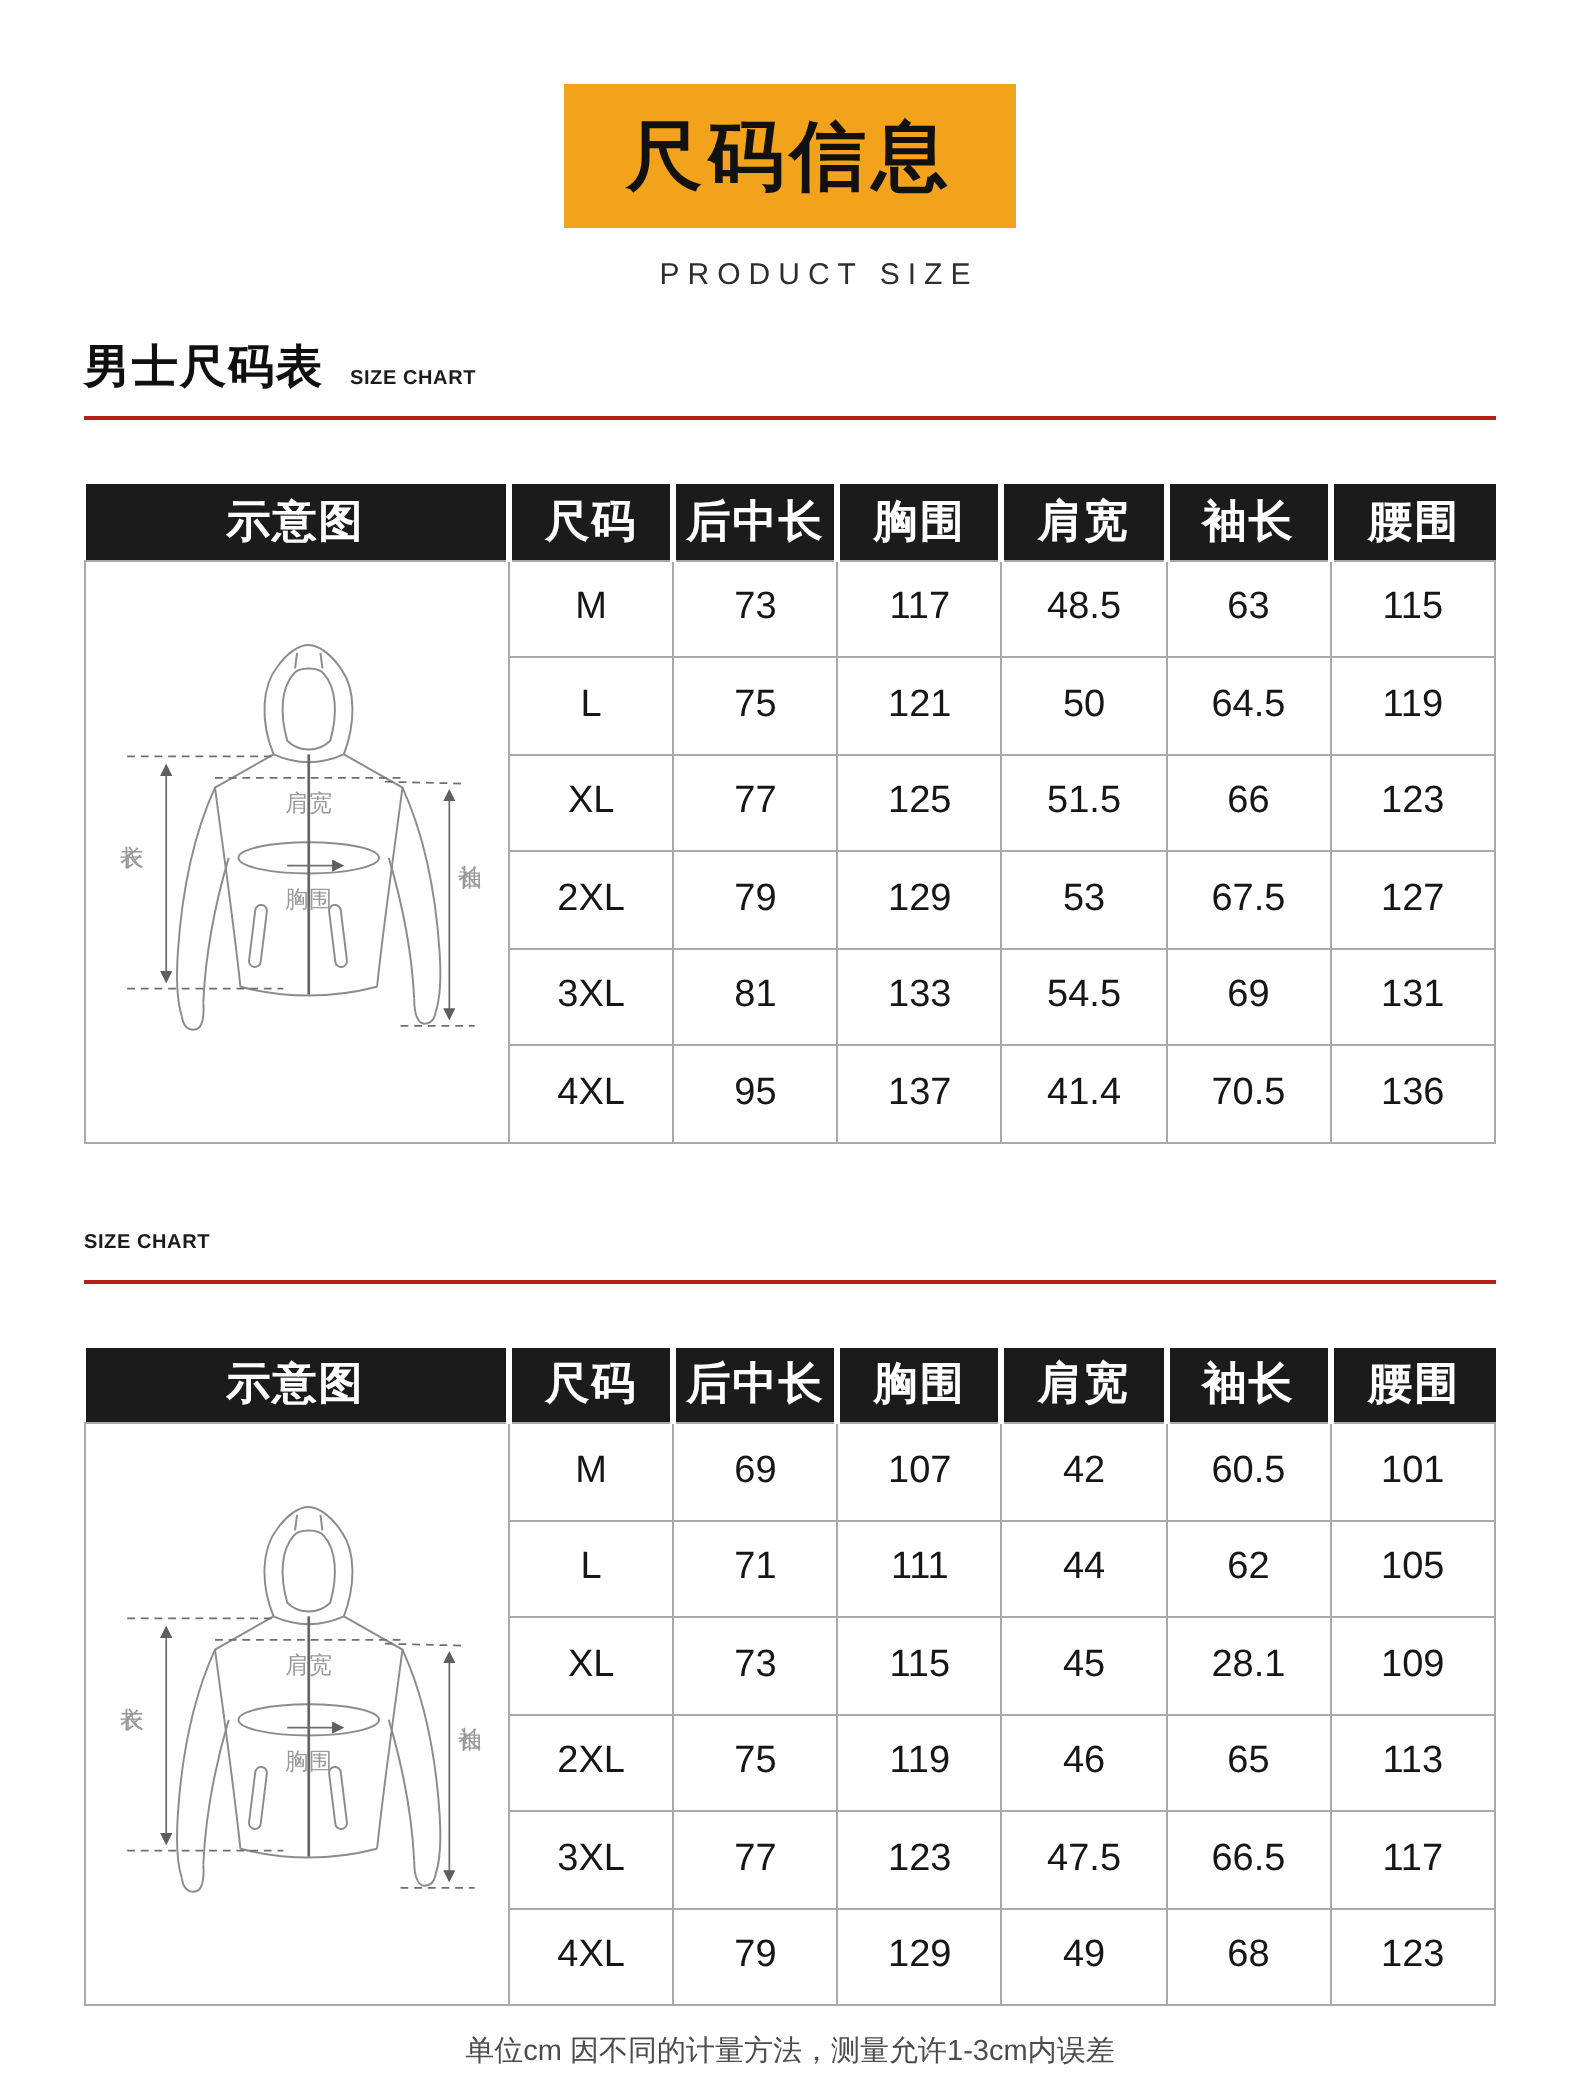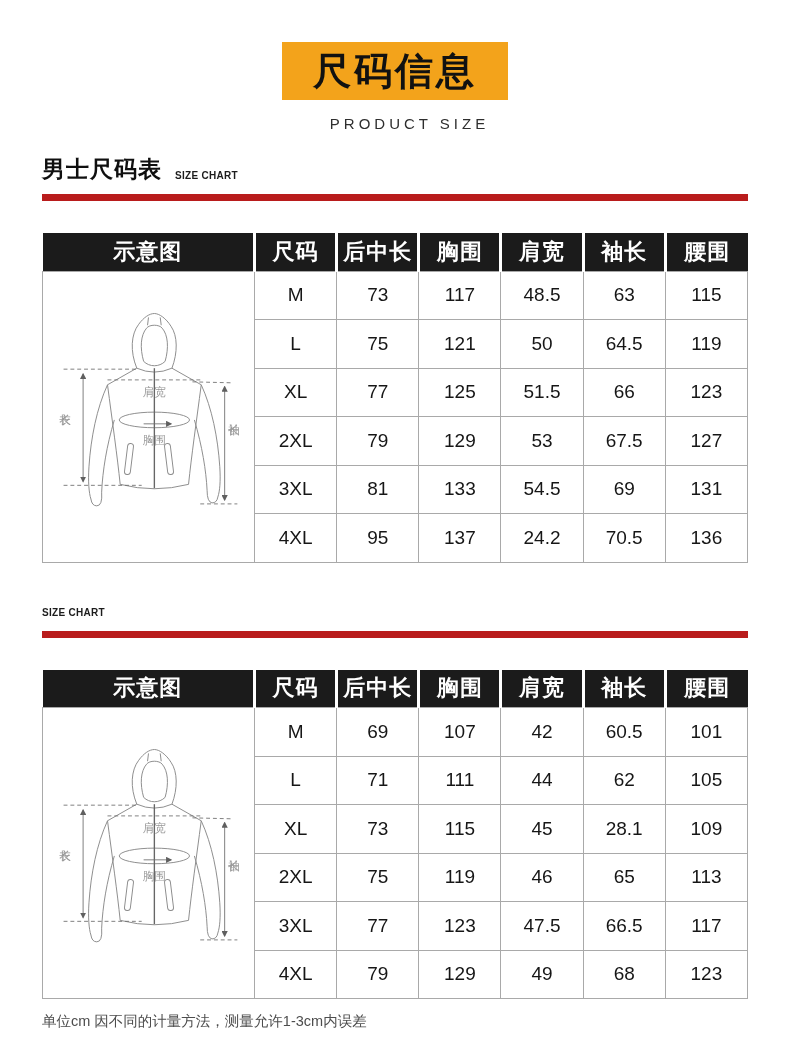--- a/index.html
+++ b/index.html
@@ -5,30 +5,30 @@
   * { box-sizing: border-box; margin: 0; padding: 0; }
   html, body { background: #fff; }
   body {
     width: 790px; height: 1050px; margin: 0 auto; overflow: hidden;
     font-family: "Liberation Sans", "DejaVu Sans", sans-serif;
     color: #161616;
   }
   .banner-wrap { padding-top: 42px; text-align: center; }
   .banner {
     display: inline-flex; align-items: center; justify-content: center;
-    width: 226px; height: 58px; background: #F3A31B;
+    width: 226px; height: 72px; background: #F3A31B;
   }
   .banner-title { font-size: 38px; font-weight: bold; color: #111; letter-spacing: 3px; white-space: nowrap; }
   .product-size {
     margin-top: 15px; text-align: center;
     font-size: 15px; letter-spacing: 4px; color: #2e2e2e; padding-left: 29px;
   }
   .section { width: 706px; margin: 0 auto; }
   .section-head {
-    margin-top: 22px; padding-bottom: 9px; border-bottom: 7px solid #b91c1c;
+    margin-top: 22px; padding-bottom: 9px; border-bottom: 2px solid #b91c1c;
     display: flex; align-items: flex-end; gap: 13px;
   }
   .section-head.second { margin-top: 44px; }
   .section-title { font-size: 23px; font-weight: bold; color: #0f0f0f; letter-spacing: 1px; }
   .section-sub { font-size: 10px; font-weight: bold; color: #1c1c1c; padding-bottom: 4px; letter-spacing: 0.3px; }
   table.size-table {
     border-collapse: collapse; width: 706px; table-layout: fixed;
     margin-top: 32px;
   }
   .size-table th {
@@ -36,21 +36,21 @@
     height: 38px; border-left: 3px solid #fff; letter-spacing: 1px;
   }
   .size-table th:first-child { border-left: 0; }
   .size-table td {
     border: 1px solid #a9a9a9; text-align: center; vertical-align: middle;
     font-size: 19px; height: 48.5px; color: #161616;
   }
   .size-table td.diag-cell { padding: 0; vertical-align: middle; }
   .diag-cell svg { display: block; margin: 0 auto; }
   .footnote {
-    width: 706px; margin: 13px auto 0; text-align: left;
+    width: 706px; margin: 13px auto 0; text-align: center;
     font-size: 14.5px; color: #4d4d4d;
   }
   .vlabel { writing-mode: vertical-rl; text-orientation: upright; }
 </style>
 </head>
 <body>
 
 <div class="banner-wrap">
   <div class="banner" style="background: rgb(243, 163, 27);">
     <span class="banner-title">尺码信息</span>
@@ -169,21 +169,21 @@
           <td>81</td>
           <td>133</td>
           <td>54.5</td>
           <td>69</td>
           <td>131</td>
         </tr>
         <tr>
           <td>4XL</td>
           <td>95</td>
           <td>137</td>
-          <td>24.2</td>
+          <td>41.4</td>
           <td>70.5</td>
           <td>136</td>
         </tr>
       </tbody>
   </table>
 </div>
 
 <div class="section">
   <div class="section-head second">
     <span class="section-sub">SIZE CHART</span>

